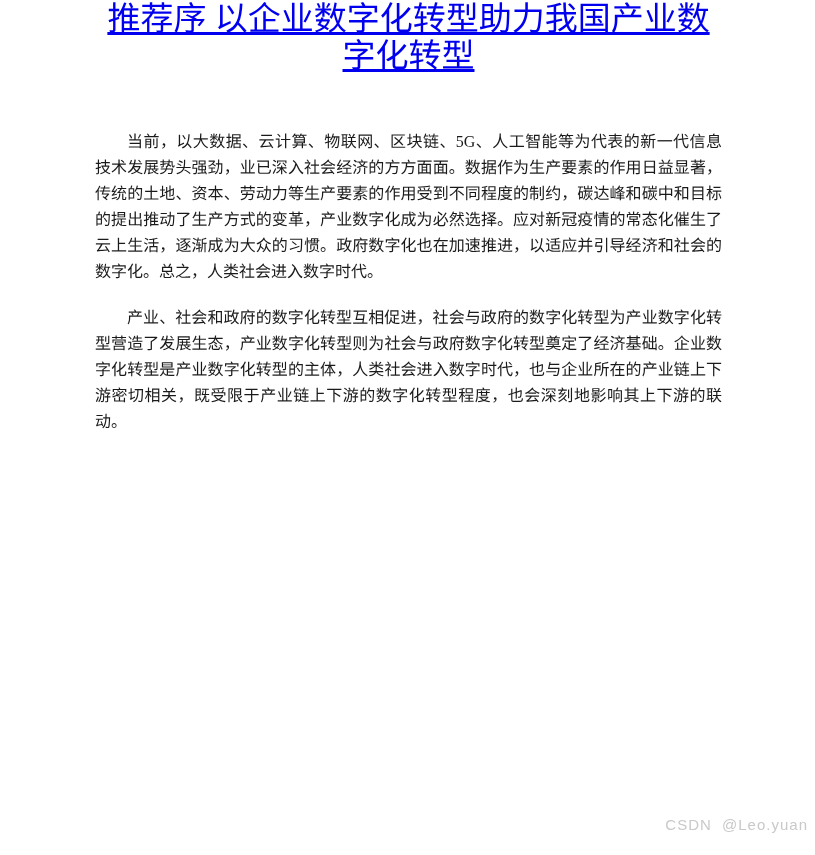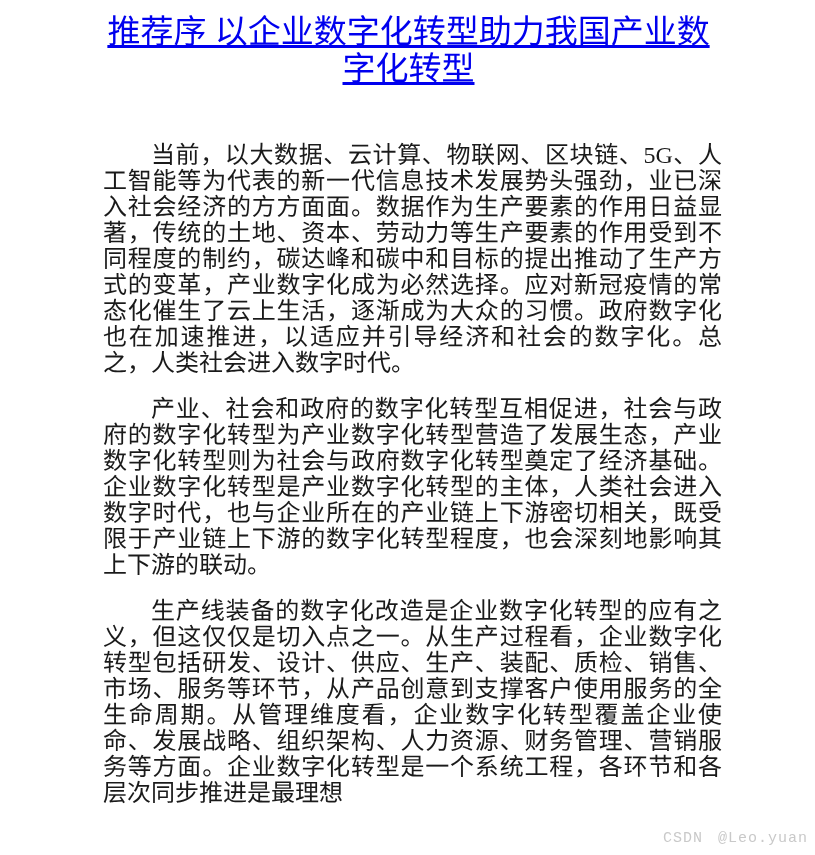--- a/index.html
+++ b/index.html
@@ -11,49 +11,49 @@
     width: 815px;
     height: 855px;
     overflow: hidden;
     position: relative;
     font-family: "Liberation Serif", "DejaVu Serif", serif;
   }
   .page {
     box-sizing: border-box;
     width: 815px;
     height: 855px;
-    padding: 14px 93px 0 95px;
+    padding: 1px 93px 0 95px;
     position: relative;
   }
   .doc-title {
     font-family: "Liberation Serif", "DejaVu Serif", serif;
     font-weight: 400;
     font-size: 33px;
     line-height: 37px;
     text-align: center;
     color: #0000ee;
     text-decoration: underline;
     margin: 0 0 54px 0;
     cursor: pointer;
   }
   .para {
-    font-size: 24px;
+    font-size: 16px;
     line-height: 26px;
     color: #1a1a1a;
     text-align: justify;
     text-justify: inter-ideograph;
     text-indent: 2em;
-    margin: 0 0 20px 8px;
+    margin: 0 0 20px 0;
     word-break: break-all;
   }
   .watermark {
     position: absolute;
     right: 7px;
-    bottom: 8px;
-    font-family: Liberation Mono, monospace;
+    bottom: 22px;
+    font-family: Liberation Sans, sans-serif;
     font-size: 15px;
     font-weight: 300;
     color: #c9c9c9;
     letter-spacing: 1px;
     white-space: nowrap;
   }
   .watermark .author {
     margin-left: 5px;
   }
 </style>
@@ -62,20 +62,19 @@
 
 <div class="page">
 
   <h1 class="doc-title">推荐序 以企业数字化转型助力我国产业数字化转型</h1>
 
   <p class="para">当前，以大数据、云计算、物联网、区块链、5G、人工智能等为代表的新一代信息技术发展势头强劲，业已深入社会经济的方方面面。数据作为生产要素的作用日益显著，传统的土地、资本、劳动力等生产要素的作用受到不同程度的制约，碳达峰和碳中和目标的提出推动了生产方式的变革，产业数字化成为必然选择。应对新冠疫情的常态化催生了云上生活，逐渐成为大众的习惯。政府数字化也在加速推进，以适应并引导经济和社会的数字化。总之，人类社会进入数字时代。</p>
 
 
   <p class="para">产业、社会和政府的数字化转型互相促进，社会与政府的数字化转型为产业数字化转型营造了发展生态，产业数字化转型则为社会与政府数字化转型奠定了经济基础。企业数字化转型是产业数字化转型的主体，人类社会进入数字时代，也与企业所在的产业链上下游密切相关，既受限于产业链上下游的数字化转型程度，也会深刻地影响其上下游的联动。</p>
 
-  <p class="para">生产线装备的数字化改造是企业数字化转型的应有之义，但这仅仅是切入点之一。从生产过程看，企业数字化转型包括研发、设计、供应、生产、装配、质检、销售、市场、服务等环节，从产品创意到支撑客户使用服务的全生命周期。从管理维度看，企业数字化转型覆盖企业使命、发展战略、组织架构、人力资源、财务管理、营销服务等方面。企业数字化转型是一个系统工程，各环节和各层次同步推进是最理想</p>
 
   <div class="watermark">
     <span class="brand">CSDN</span>
     <span class="author">@Leo.yuan</span>
   </div>
 
 </div>
 
 </body></html>

